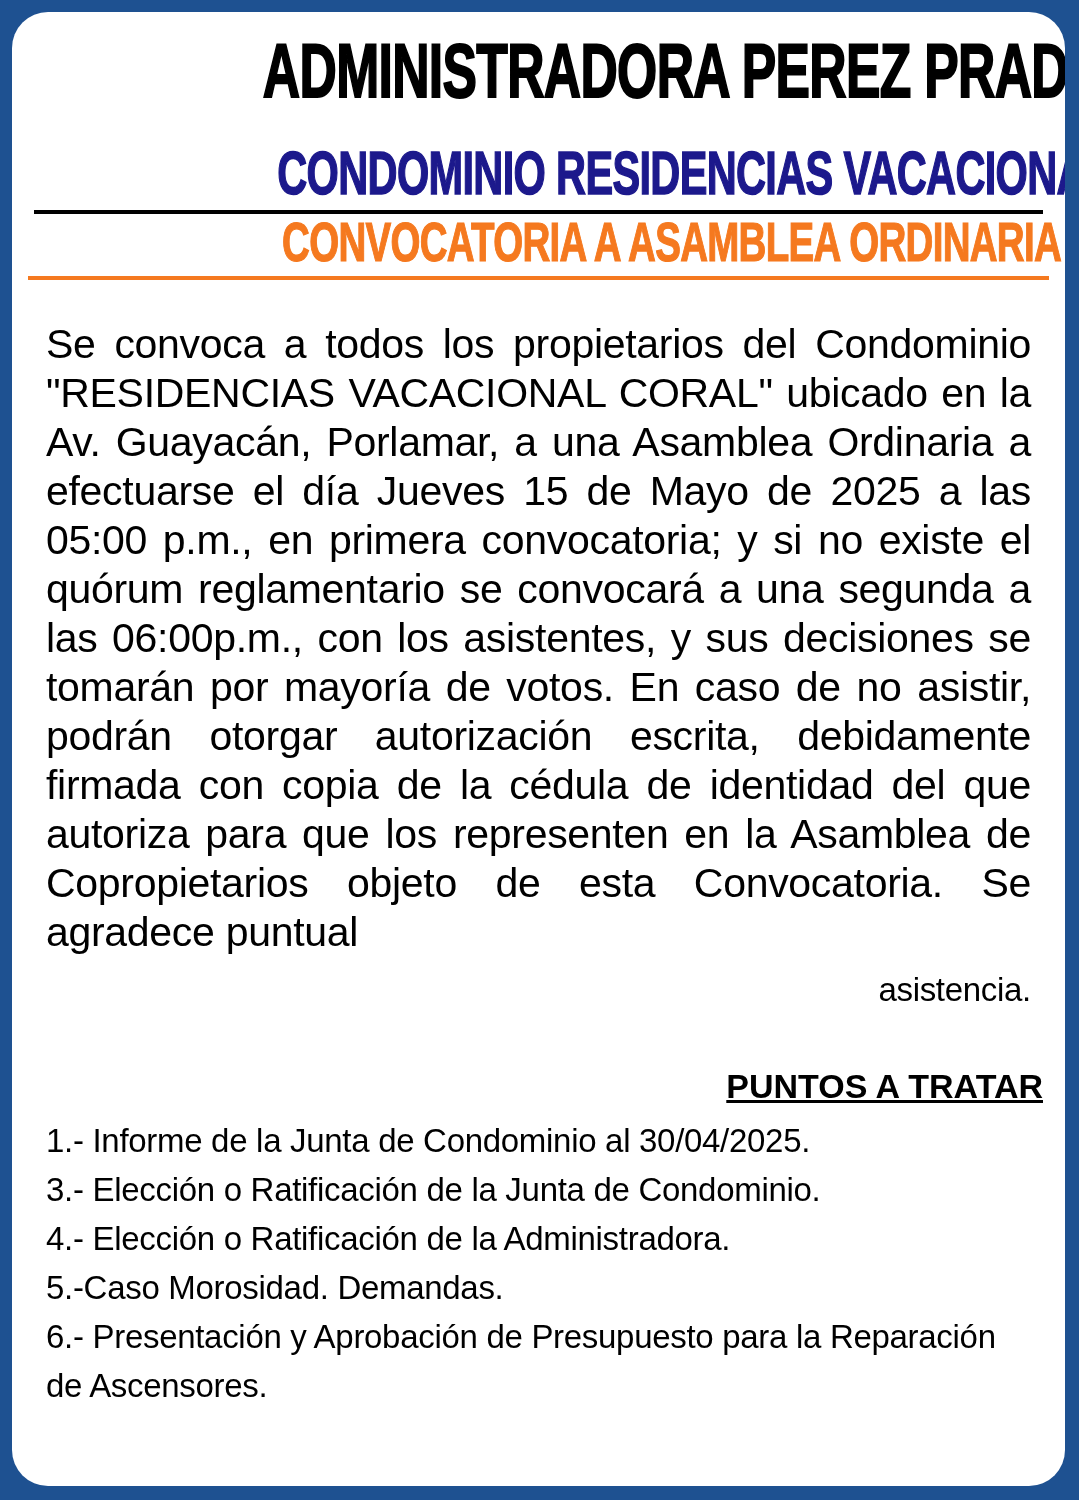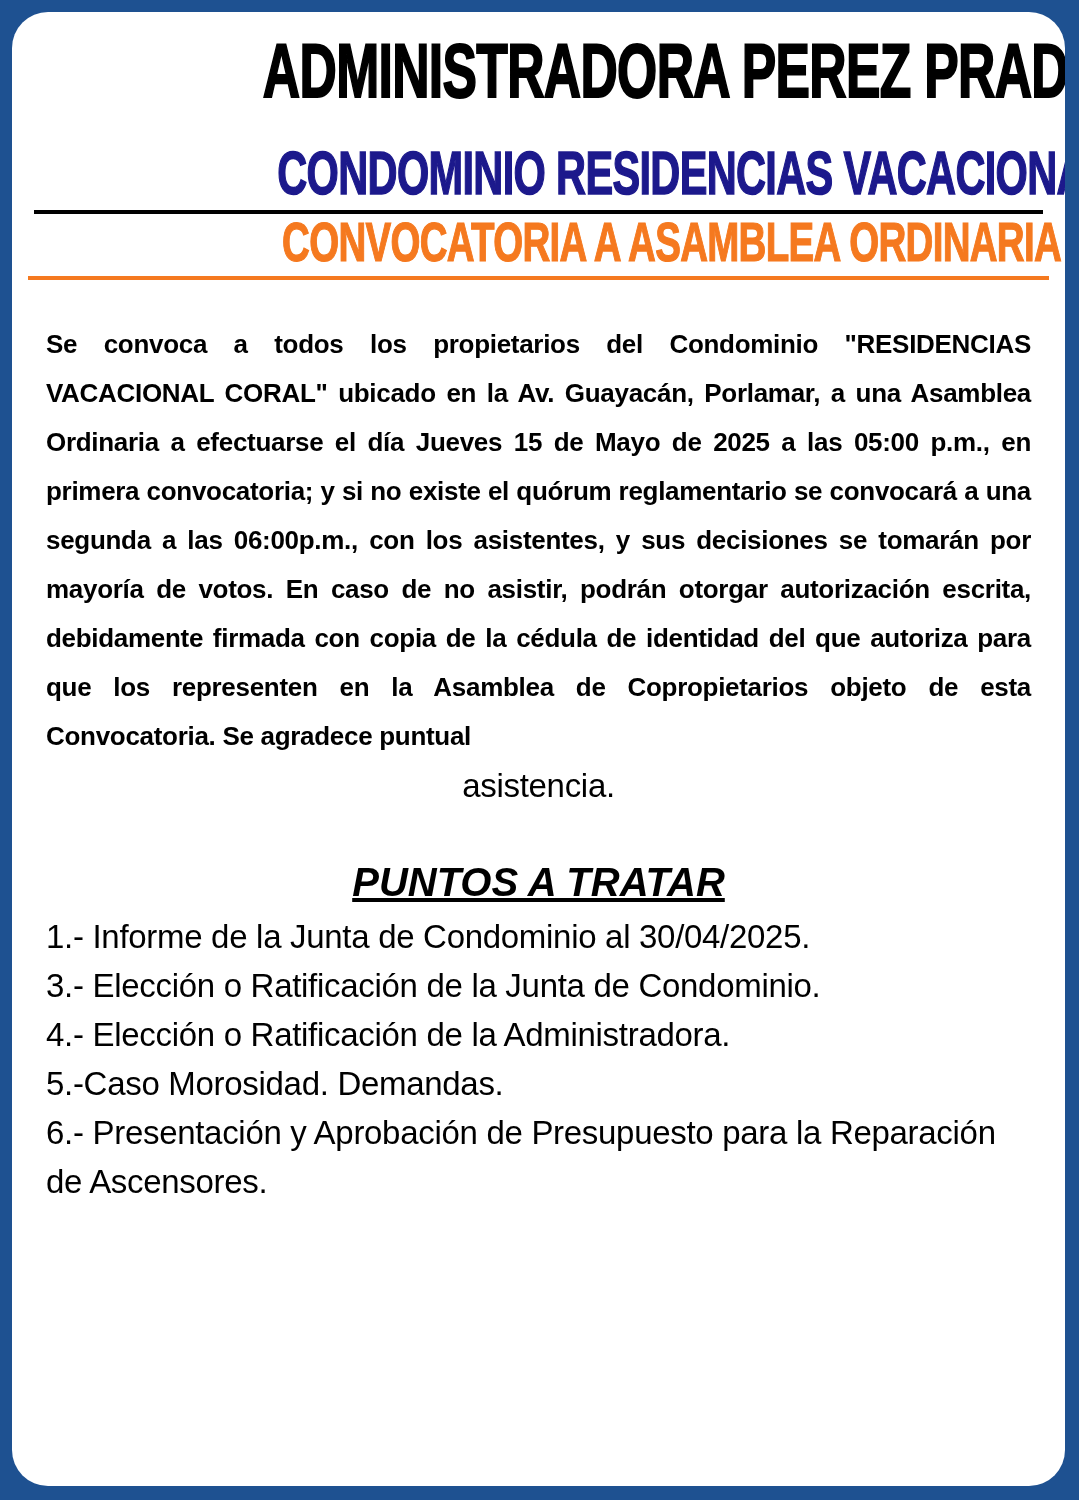--- a/index.html
+++ b/index.html
@@ -80,43 +80,41 @@
     padding-bottom: 8px;
     margin: 2px -6px 0 -6px;
   }
   .notice-title .cond {
     font-size: 55px;
     line-height: 52px;
     transform: scaleX(0.70);
     -webkit-text-stroke: 1.2px #f5791f;
   }
   .body-text {
-    margin: 40px 12px 0 12px;
-    font-size: 26px;
+    margin: 40px 12px 8px 12px;
+    font-size: 41px;
     line-height: 49px;
     text-align: justify;
     letter-spacing: -0.3px;
-    font-weight: bold;
   }
   .body-text-cont {
     margin: 0 12px 0 12px;
     font-size: 33px;
     line-height: 49px;
-    text-align: center;
+    text-align: right;
     letter-spacing: -0.3px;
   }
   .agenda-heading {
     margin-top: 52px;
-    text-align: center;
-    font-size: 40px;
+    text-align: right;
+    font-size: 34px;
     line-height: 40px;
     font-weight: bold;
     text-decoration: underline;
     letter-spacing: 0px;
-    font-style: italic;
   }
   .agenda-list {
     list-style: none;
     margin: 10px 12px 16px 12px;
     padding: 0;
     font-size: 33px;
     line-height: 49px;
     letter-spacing: -0.3px;
   }
   .agenda-list li {

